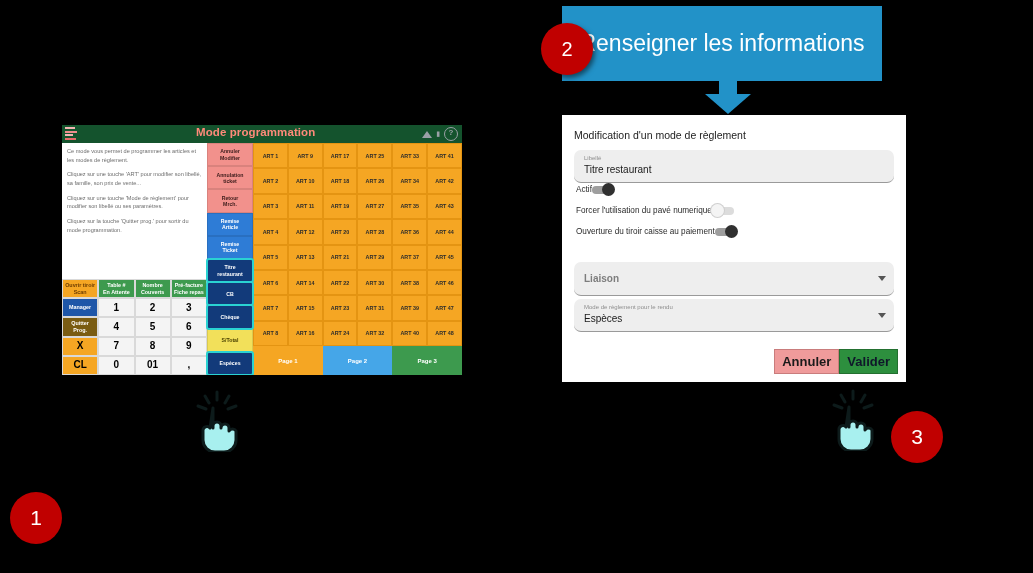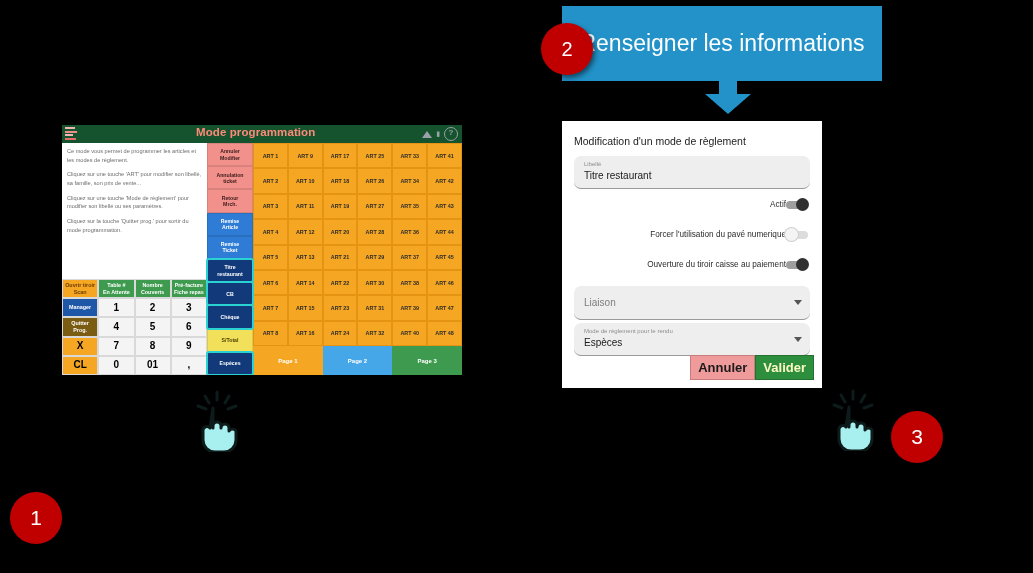--- a/index.html
+++ b/index.html
@@ -67,43 +67,43 @@
   
   #banner{position:absolute;left:562px;top:6px;width:320px;height:75px;background:#2292c8;
           display:flex;align-items:center;justify-content:center;text-align:center;
           color:#fff;font-size:23px;line-height:1.25;box-shadow:3px 3px 6px rgba(0,0,0,.55);}
   #arrow-down{position:absolute;left:705px;top:81px;width:0;height:0;}
   #arrow-down .shaft{position:absolute;left:14px;top:0;width:18px;height:14px;background:#2292c8;}
   #arrow-down .head{position:absolute;left:0;top:13px;width:0;height:0;
       border-left:23px solid transparent;border-right:23px solid transparent;border-top:20px solid #2292c8;}
 
   
-  #dialog{position:absolute;left:562px;top:121px;width:260px;height:267px;background:#fff;
+  #dialog{position:absolute;left:562px;top:115px;width:344px;height:267px;background:#fff;
           overflow:hidden;box-shadow:0 1px 4px rgba(0,0,0,.4);}
   #dlg-inner{padding:14px 12px 0 12px;}
   #dlg-title{font-size:10.5px;color:#222;margin-bottom:9px;}
   .field{background:#eeeeee;border-bottom:1px solid #9a9a9a;padding:5px 8px 5px 10px;position:relative;border-radius:7px;}
   .field .flab{font-size:6px;color:#8d8d8d;line-height:1.2;}
   .field .fval{font-size:10px;color:#1a1a1a;line-height:1.4;margin-top:1px;}
   .field.select{display:flex;align-items:center;justify-content:space-between;}
   .field.select .selval{font-size:10px;color:#7d7d7d;padding:6px 0;}
   .caret{width:0;height:0;border-left:4px solid transparent;border-right:4px solid transparent;
          border-top:5px solid #555;}
-  .toggle-row{display:flex;align-items:center;justify-content:flex-end;padding:11px 2px 10px 2px;}
+  .toggle-row{display:flex;align-items:center;justify-content:flex-start;padding:2px 2px 10px 2px;}
   .toggle-row .tlab{font-size:8.2px;color:#2a2a2a;}
   .sw{width:22px;height:8px;border-radius:5px;position:relative;}
   .sw .knob{position:absolute;top:-2.5px;width:13px;height:13px;border-radius:50%;}
   .sw.on{background:#9e9e9e;}
   .sw.on .knob{right:-1px;background:#303030;}
   .sw.off{background:#dcdcdc;}
   .sw.off .knob{left:-1px;background:#f4f4f4;box-shadow:0 0 0 1px #cfcfcf;}
   #dlg-actions{position:absolute;right:8px;bottom:8px;display:flex;}
   .dbtn{font-size:13px;font-weight:bold;padding:4px 7px;}
   .dbtn.cancel{background:#ef9b9b;color:#1a1a1a;border:1px solid #c97c7c;}
-  .dbtn.ok{background:#2d8f3e;color:#fef9c3;border:1px solid #237030;}
+  .dbtn.ok{background:#2d8f3e;color:#0f172a;border:1px solid #237030;}
 
   
   .badge{position:absolute;border-radius:50%;background:#c00000;color:#fff;
          display:flex;align-items:center;justify-content:center;font-size:21px;}
   #badge1{left:10px;top:492px;width:52px;height:52px;}
   #badge2{left:541px;top:23px;width:52px;height:52px;z-index:5;font-size:20px;
           box-shadow:2px 3px 5px rgba(0,0,0,.5);}
   #badge3{left:891px;top:411px;width:52px;height:52px;}
 
   .cursor{position:absolute;width:56px;height:62px;}
@@ -264,21 +264,21 @@
         </span>
     </div>
 
     <div class="toggle-row">
       <span class="tlab">Ouverture du tiroir caisse au paiement</span>
       <span class="sw on">
           <span class="knob"></span>
         </span>
     </div>
 
-    <div class="field select" style="margin-top:7px;">
+    <div class="field select" style="margin-top:16px;font-weight:bold;">
       <span class="selval">Liaison</span>
       <span class="caret"></span>
     </div>
 
     <div class="field select" style="margin-top:3px;">
       <span>
         <span class="flab" style="display:block;">Mode de règlement pour le rendu</span>
         <span class="fval" style="display:block;">Espèces</span>
       </span>
       <span class="caret"></span>

